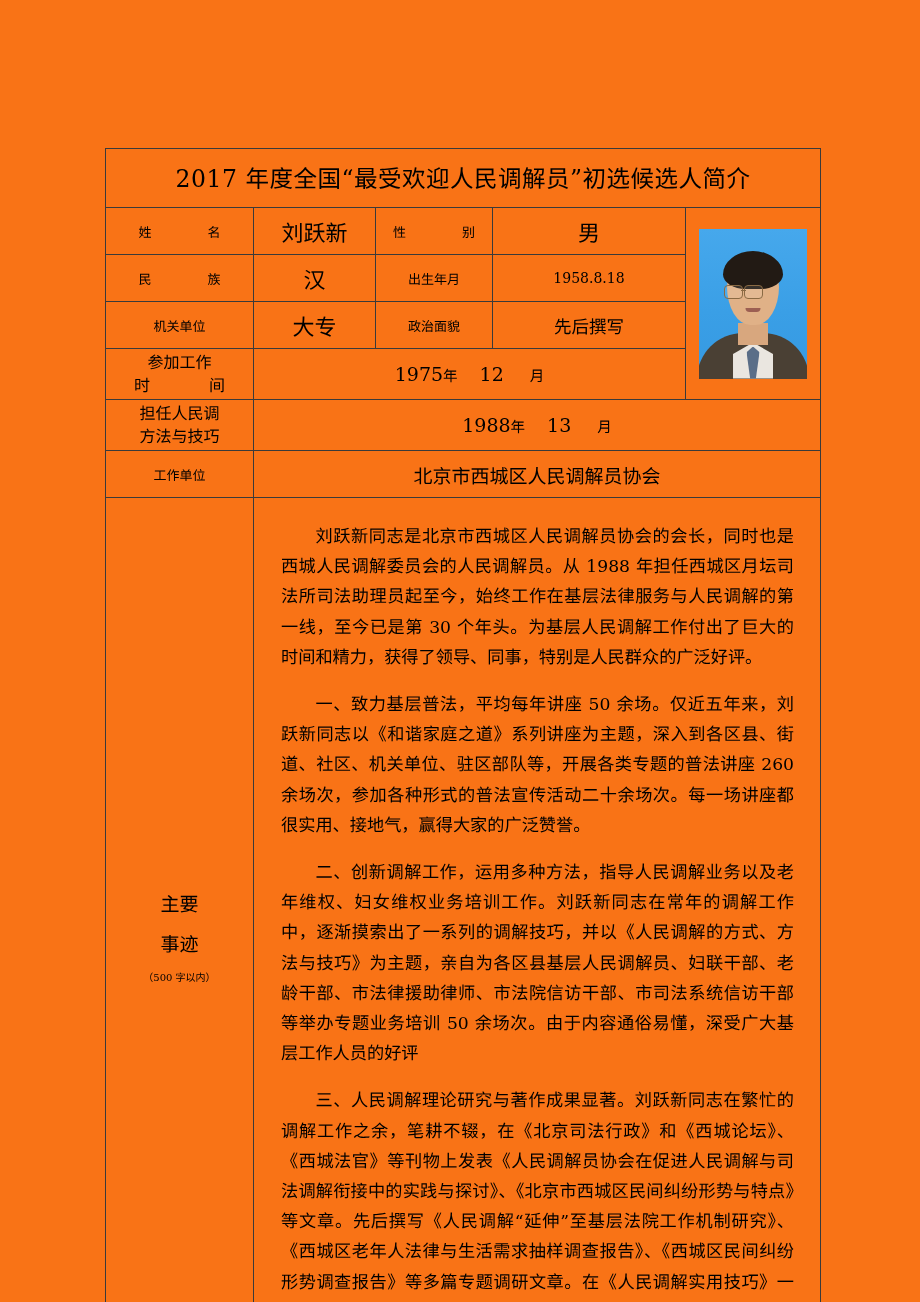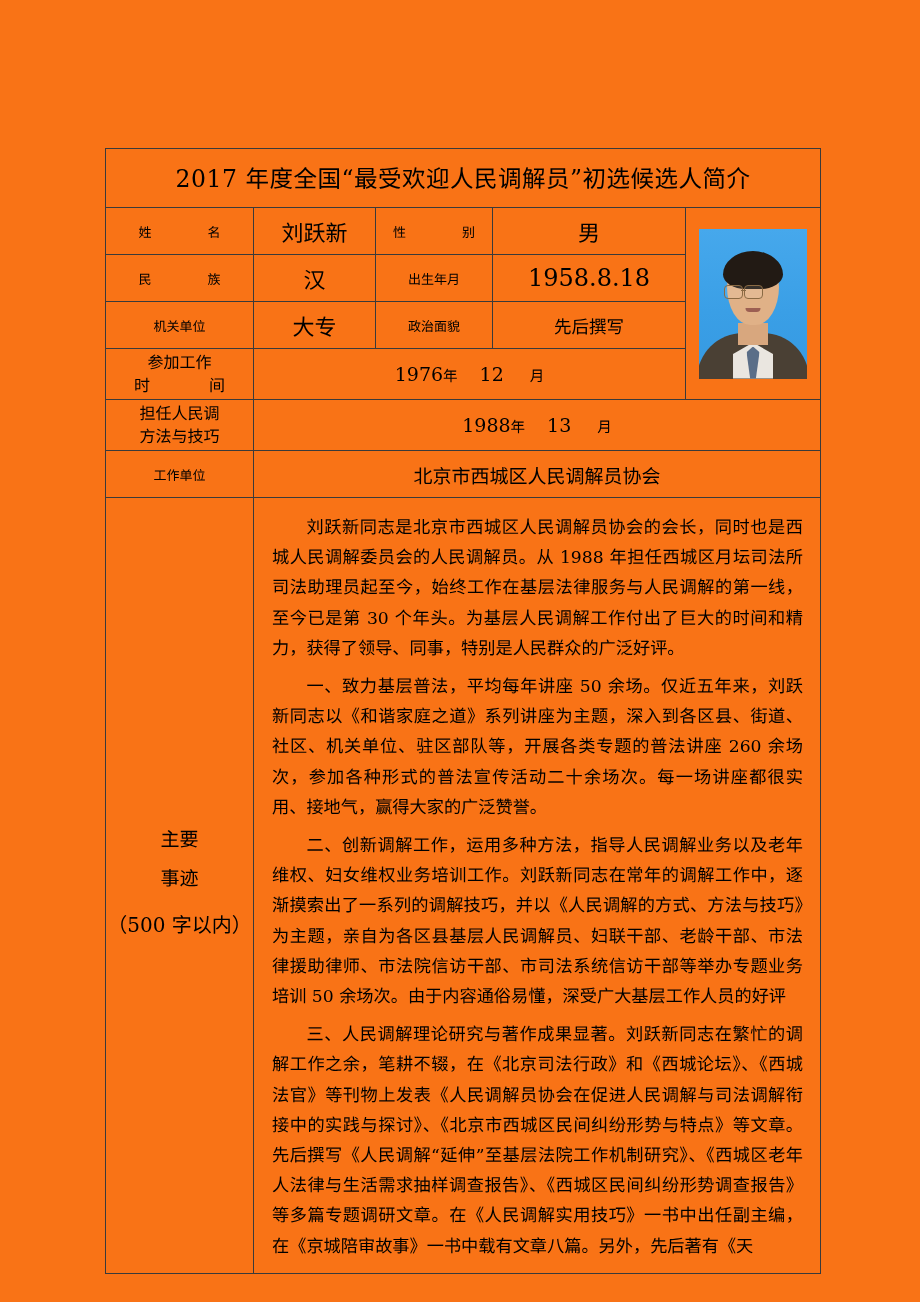--- a/index.html
+++ b/index.html
@@ -62,21 +62,21 @@
     text-indent: 10px;
   }
   .val {
     font-size: 22px;
     height: 46px;
   }
   .val-sm {
     font-size: 17.5px;
   }
   .val-num {
-    font-size: 24px;
+    font-size: 14px;
     font-family: "DejaVu Serif", "Liberation Serif", serif;
     border-radius: 9px;
   }
 
   .lbl-two {
     font-size: 16px;
     line-height: 1.45;
   }
   .lbl-two div { white-space: nowrap; }
   .lbl-two .ls { letter-spacing: 9px; text-indent: 9px; }
@@ -181,32 +181,32 @@
   }
 
   
   .sidebar-cell {
     width: 148px;
     vertical-align: middle;
     font-size: 19px;
     line-height: 2.1;
   }
   .sidebar-cell .small {
-    font-size: 20px;
+    font-size: 10px;
     line-height: 2.6;
   }
 
   .body-cell {
     padding: 6px 9px 4px 10px !important;
     vertical-align: top;
     text-align: justify;
     text-justify: inter-ideograph;
   }
   .body-cell p {
-    margin: 8px;
+    margin: 17px;
     font-size: 17.2px;
     line-height: 30.2px;
     text-indent: 2em;
     text-align: justify;
     text-justify: inter-ideograph;
     font-family: "DejaVu Serif", "Liberation Serif", serif;
   }
 </style>
 </head>
 <body>
@@ -261,21 +261,21 @@
         <td class="val">大专</td>
         <td class="lbl">政治面貌</td>
         <td class="val val-sm">先后撰写</td>
       </tr>
 
       <tr>
         <td class="lbl-two" style="height:50px">
           <div>参加工作</div>
           <div class="ls">时　　间</div>
         </td>
-        <td class="date-line" colspan="3"><span class="yr">1976</span><span class="cn">年</span><span class="gap-a"></span><span class="yr">12</span><span class="gap-b"></span><span class="cn">月</span></td>
+        <td class="date-line" colspan="3"><span class="yr">1975</span><span class="cn">年</span><span class="gap-a"></span><span class="yr">12</span><span class="gap-b"></span><span class="cn">月</span></td>
       </tr>
 
       <tr>
         <td class="lbl-two" style="height:50px">
           <div>担任人民调</div>
           <div>方法与技巧</div>
         </td>
         <td class="date-line" colspan="4"><span class="yr">1988</span><span class="cn">年</span><span class="gap-a"></span><span class="yr">13</span><span class="gap-b"></span><span class="cn">月</span></td>
       </tr>
 

